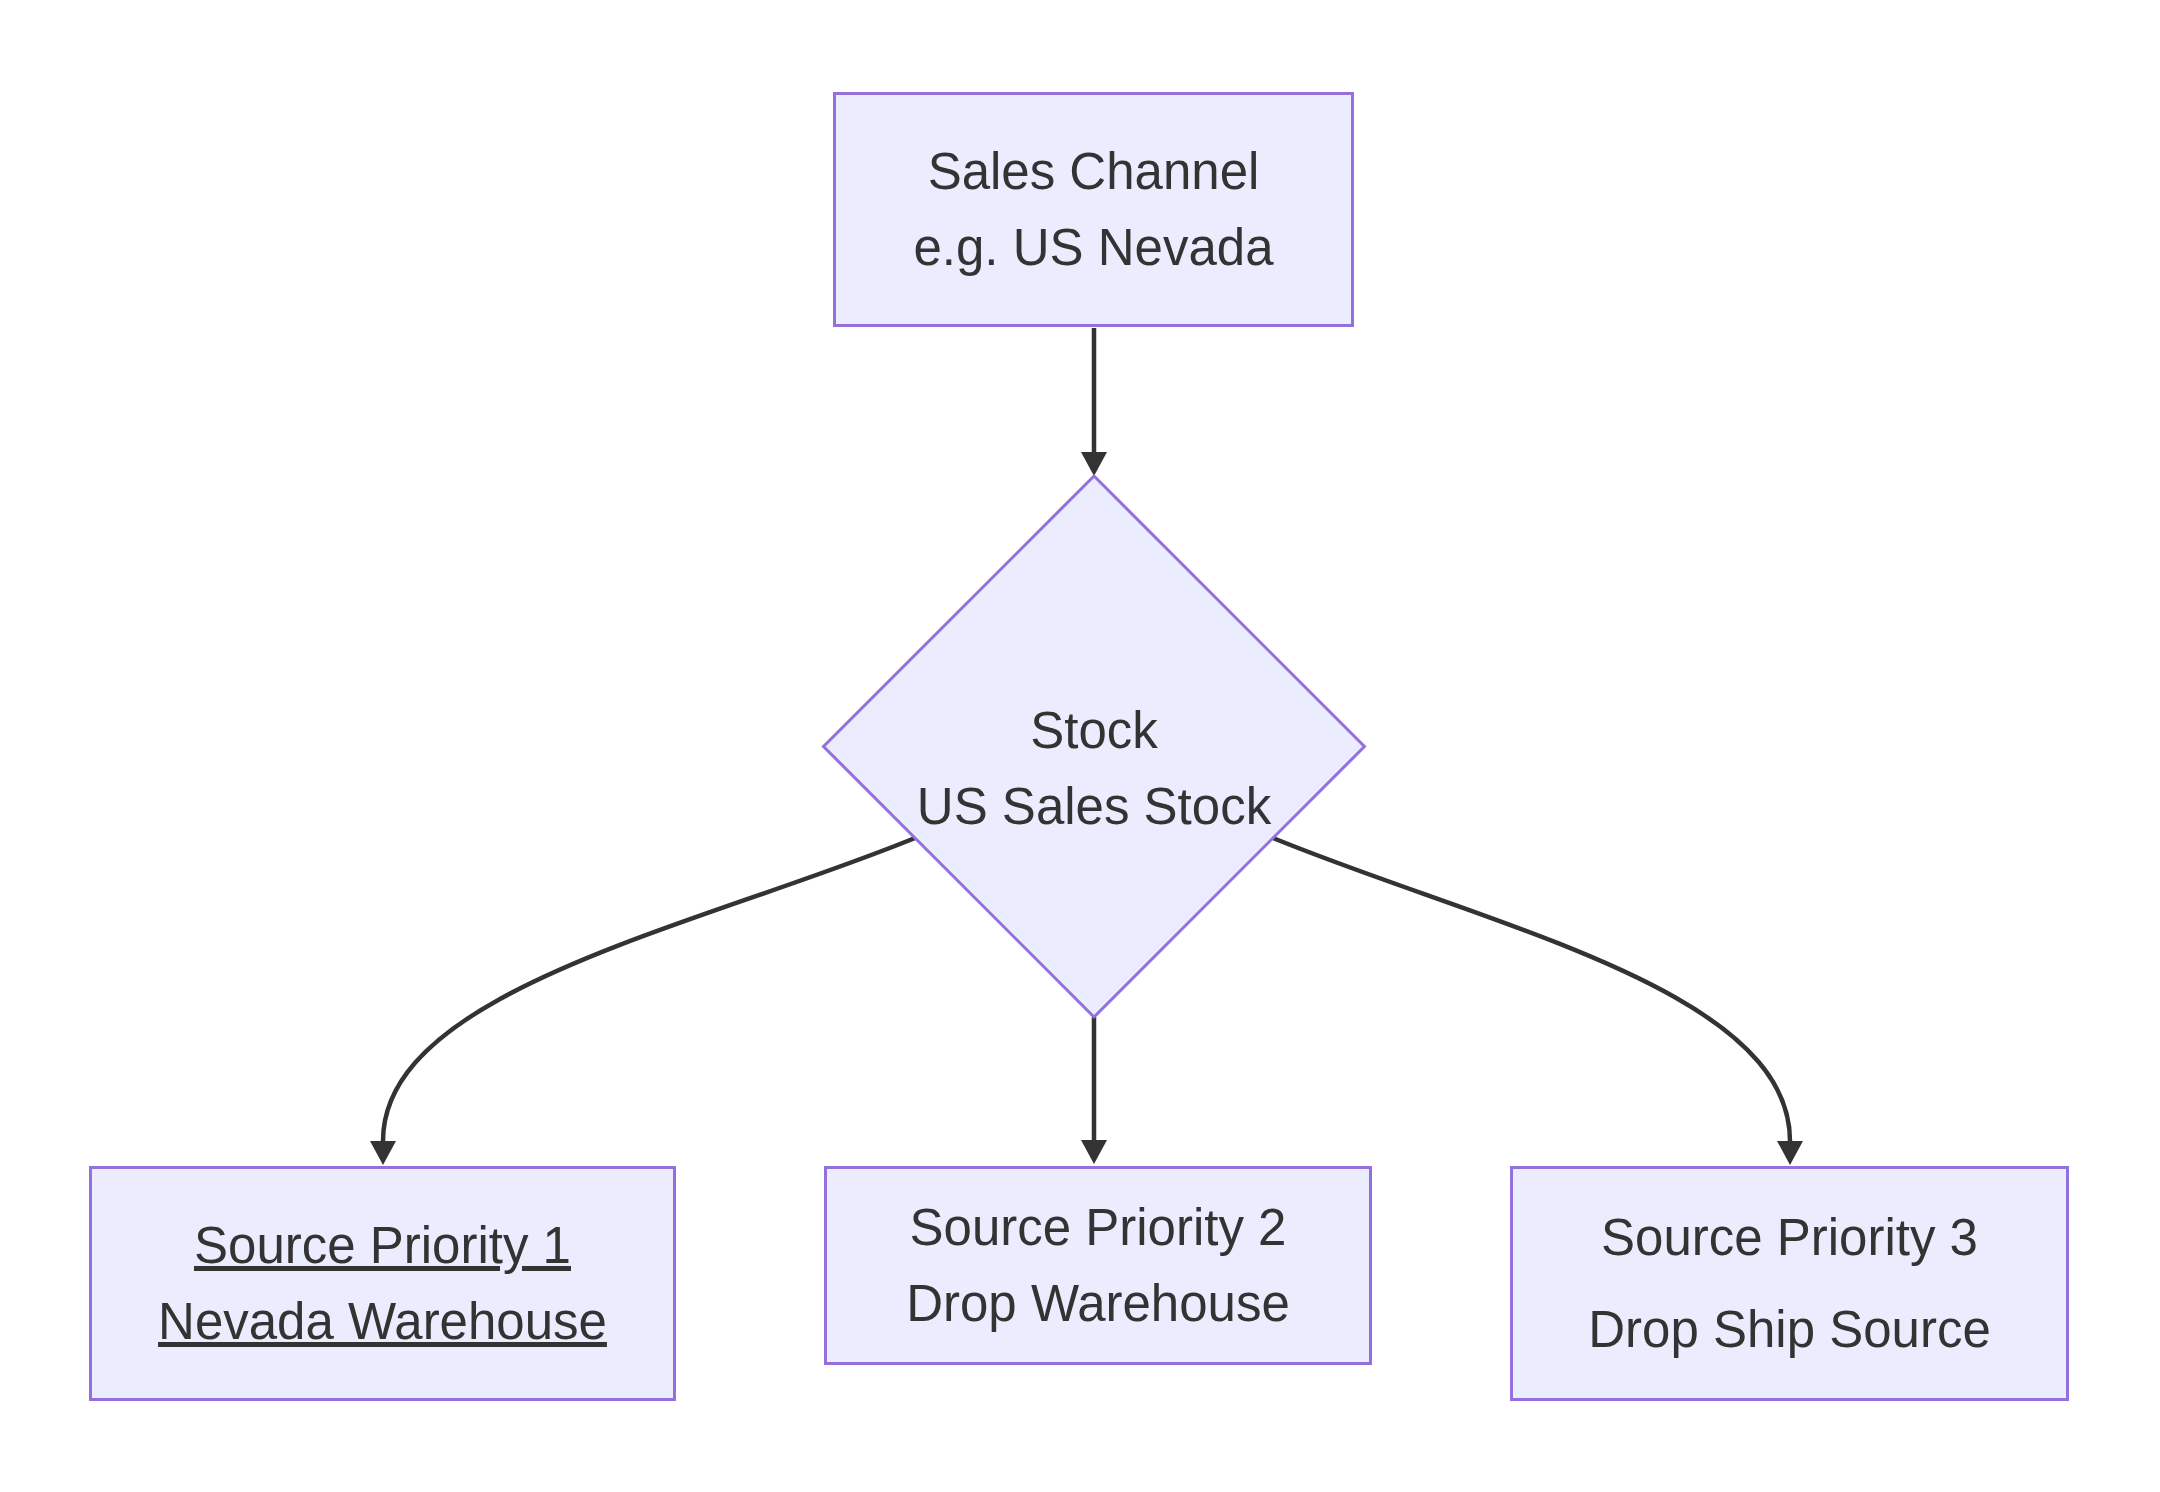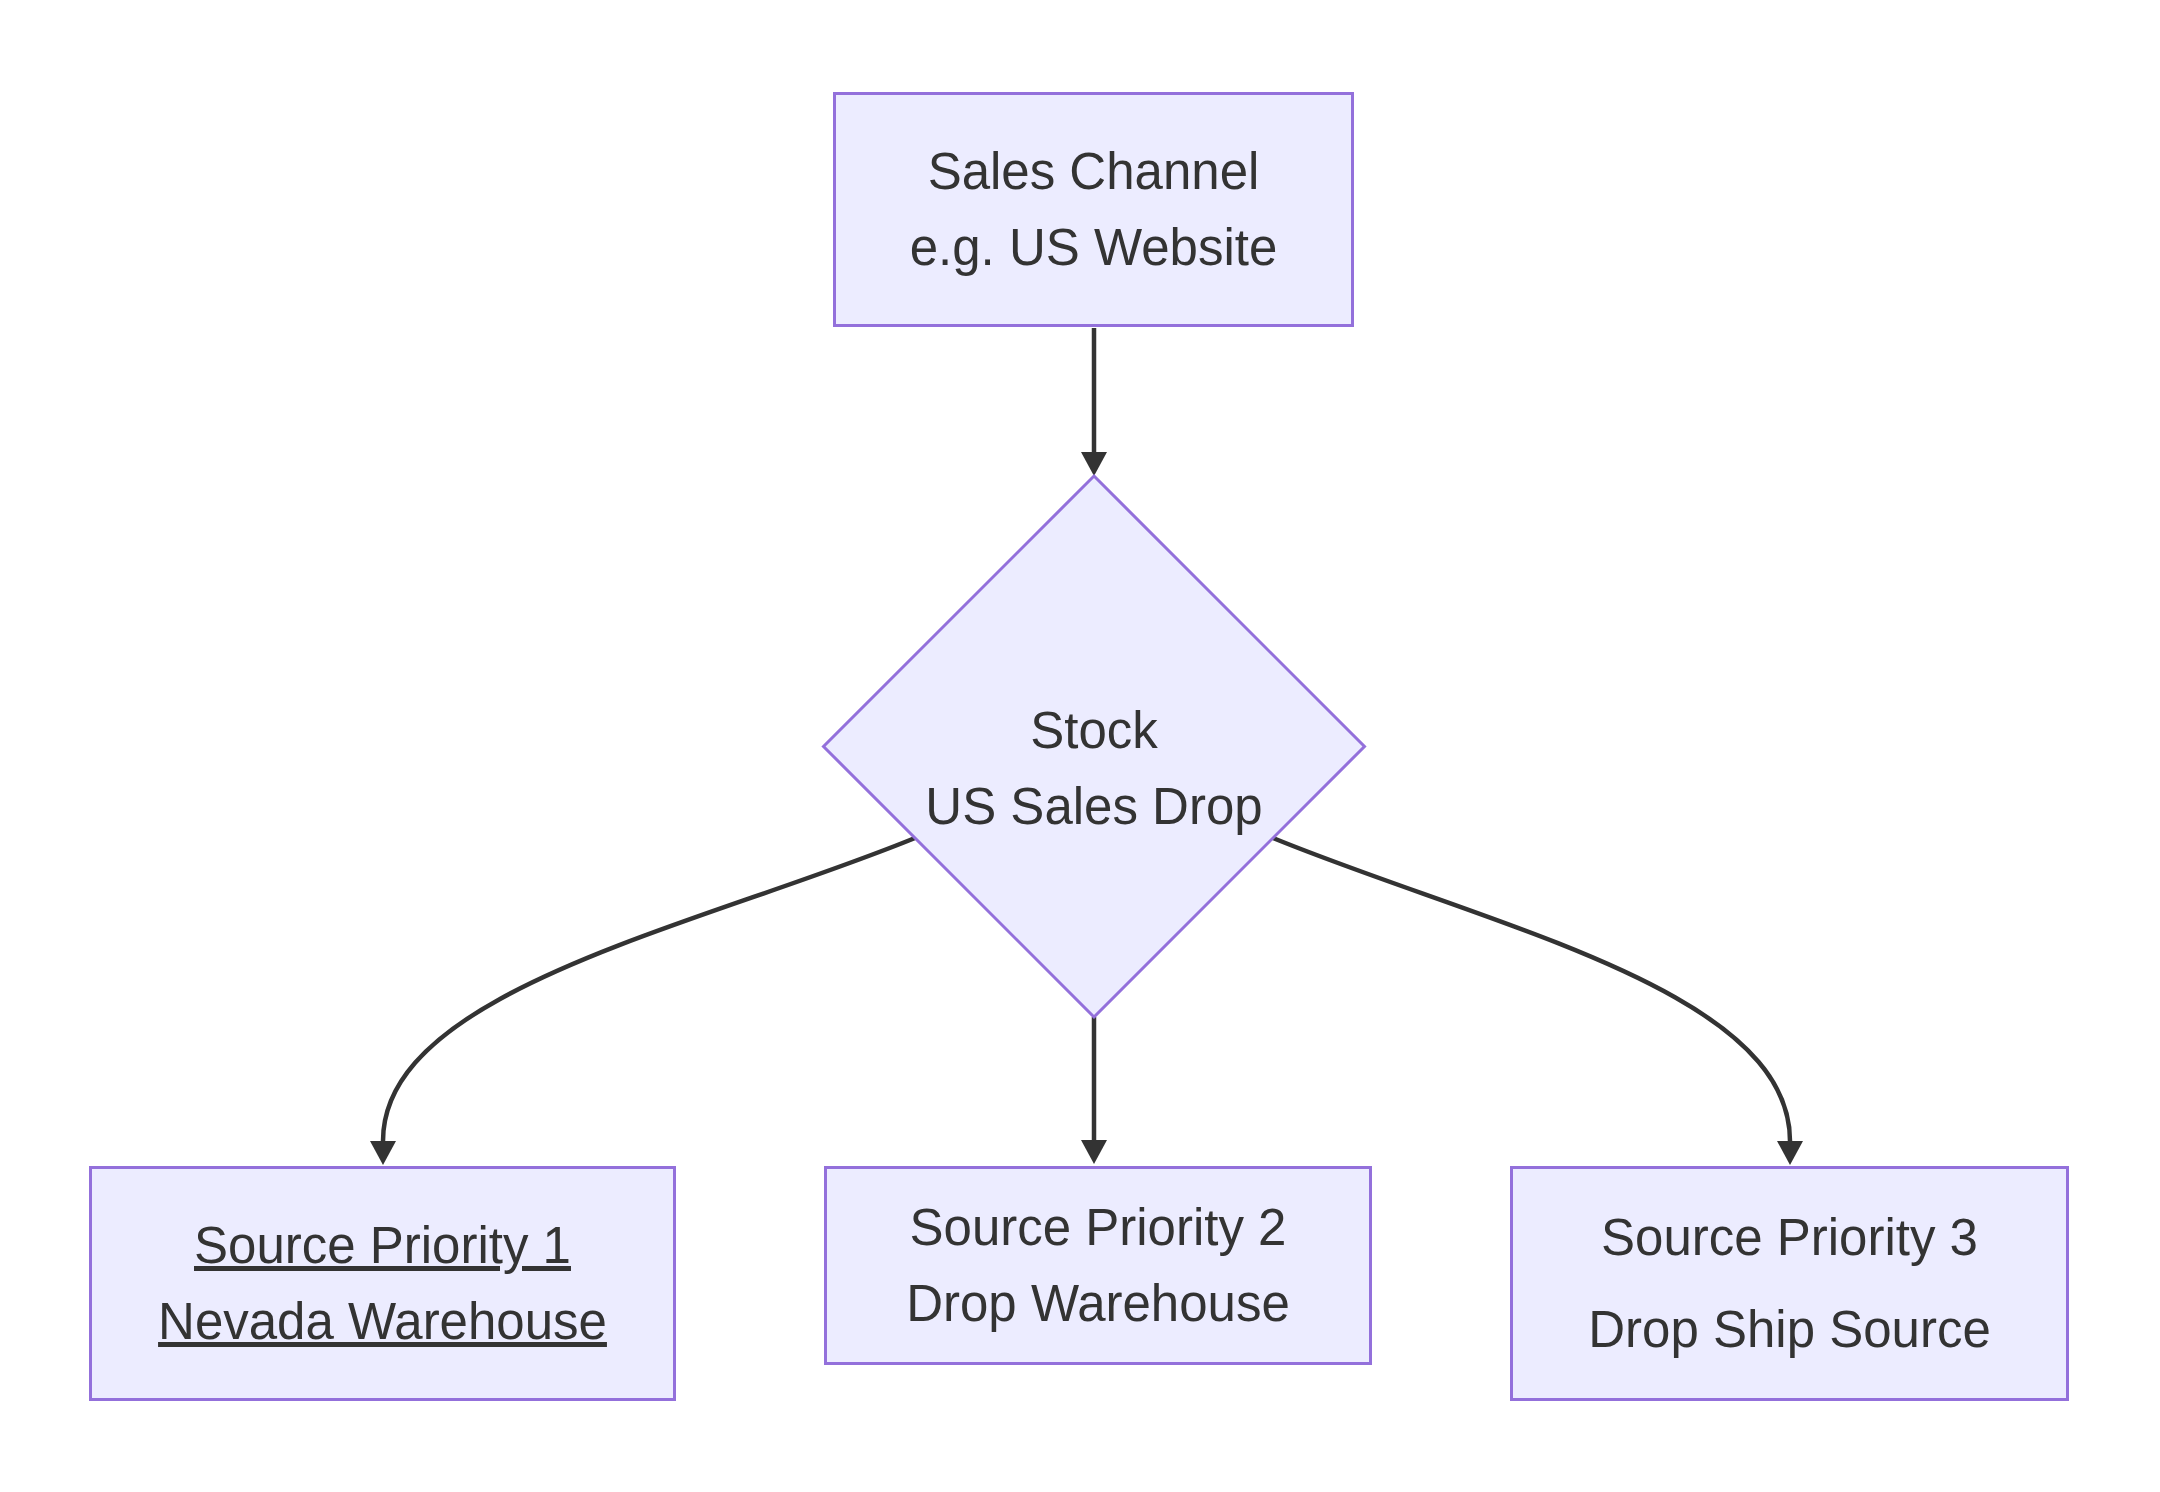--- a/index.html
+++ b/index.html
@@ -73,26 +73,26 @@
     <polygon class="arrow" points="1081,1140 1107,1140 1094,1164"></polygon>
 
     <path class="edge" d="M 1273 838 C 1488 926, 1790 990, 1790 1141"></path>
     <polygon class="arrow" points="1777,1141 1803,1141 1790,1165"></polygon>
 
     <polygon class="diamond" points="1094,476 1364.5,746.5 1094,1017 823.5,746.5"></polygon>
   </svg>
 
   <div class="node rect" style="left:833px; top:92px; width:521px; height:235px;">
     <span>Sales Channel</span>
-    <span>e.g. US Website</span>
+    <span>e.g. US Nevada</span>
   </div>
 
   <div class="node" style="left:844px; top:668px; width:500px; height:201px;">
     <span>Stock</span>
-    <span>US Sales Drop</span>
+    <span>US Sales Stock</span>
   </div>
 
   <div class="node rect" style="left:89px; top:1166px; width:587px; height:235px;text-decoration:underline;">
     <span>Source Priority 1</span>
     <span>Nevada Warehouse</span>
   </div>
 
   <div class="node rect" style="left:824px; top:1166px; width:548px; height:199px;">
     <span>Source Priority 2</span>
     <span>Drop Warehouse</span>

